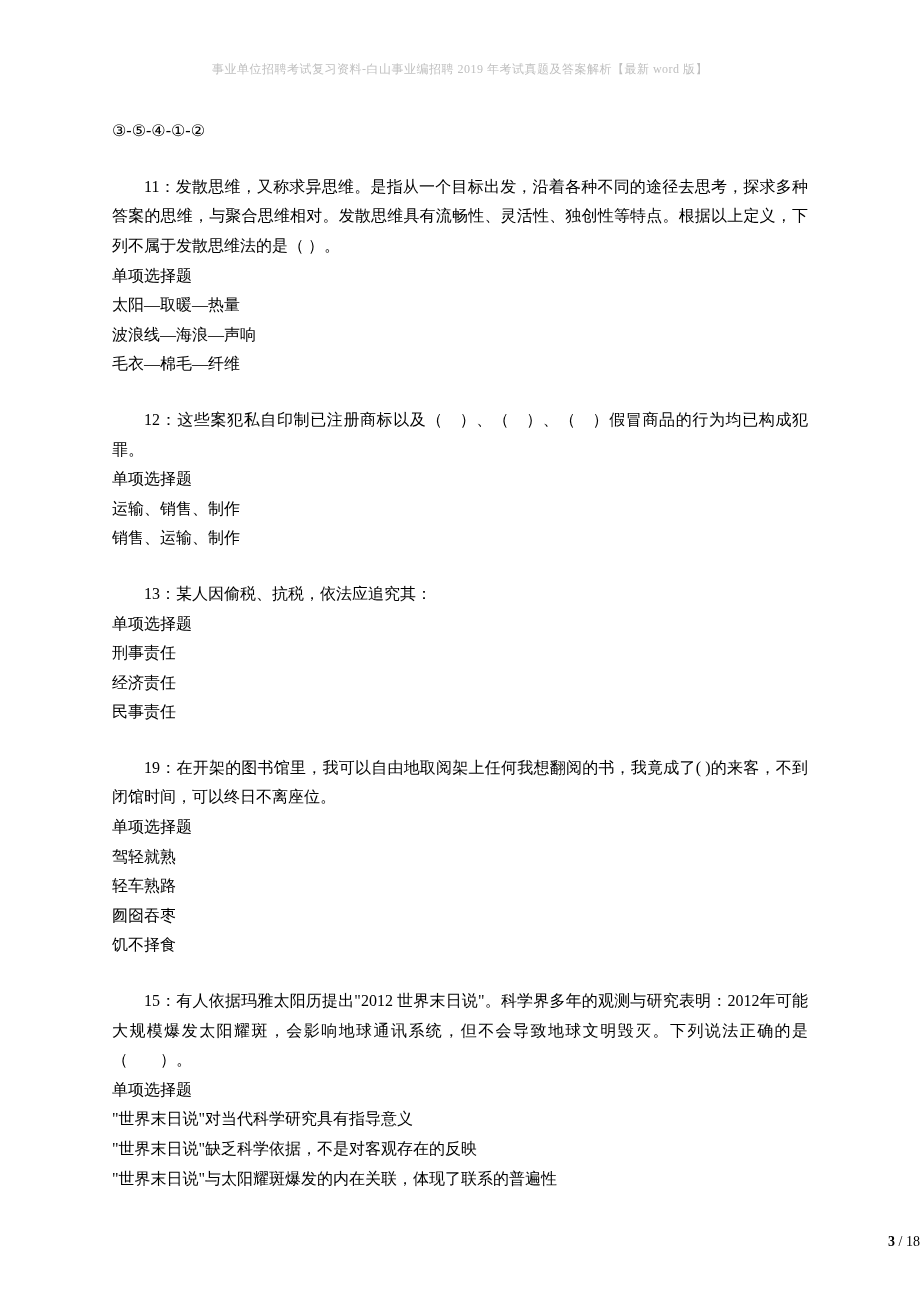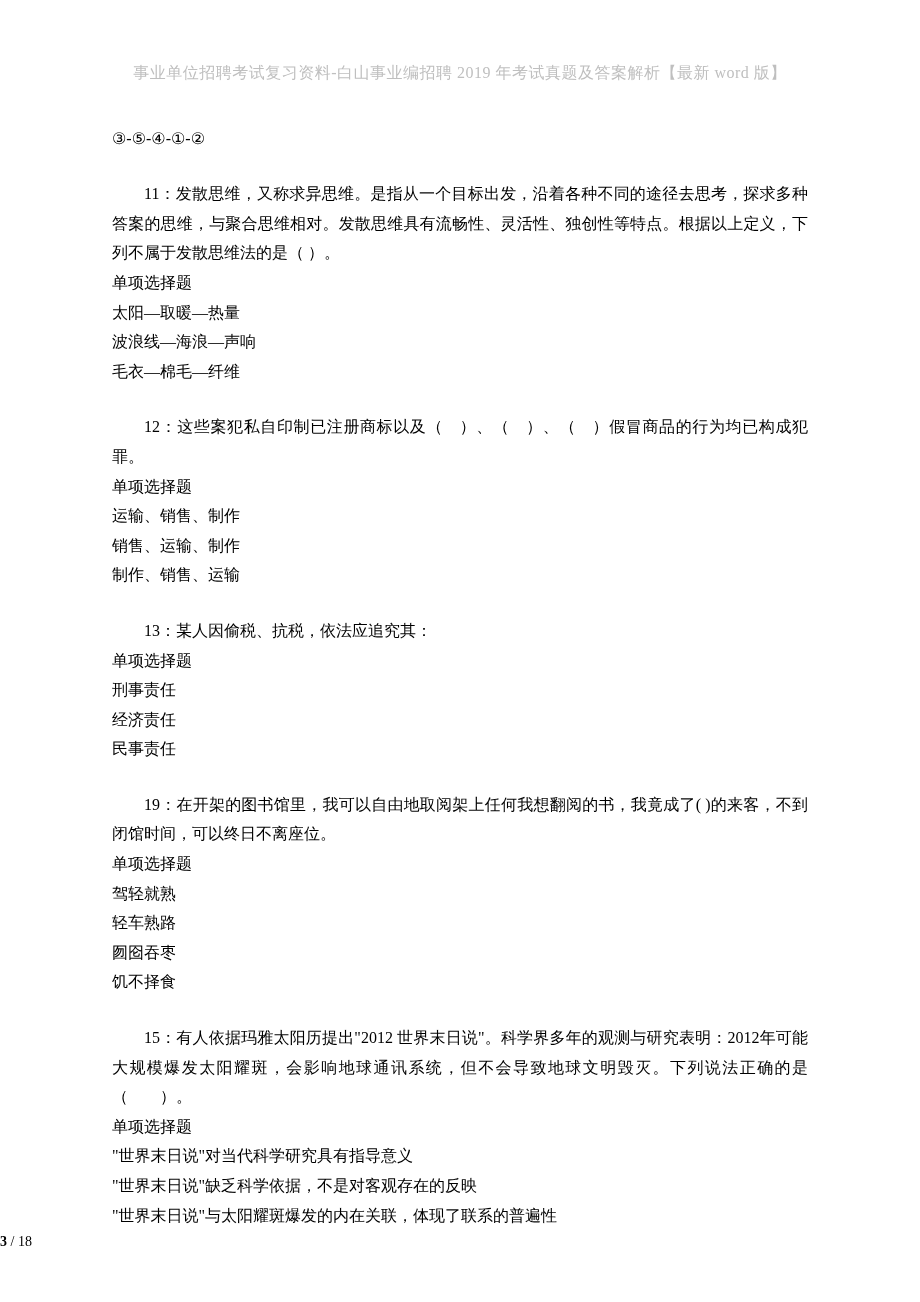--- a/index.html
+++ b/index.html
@@ -9,21 +9,21 @@
       background: #ffffff;
       font-family: "SimSun", "宋体", serif;
       font-size: 16px;
       color: #000000;
       line-height: 1.85;
       padding: 58px 112px 0 112px;
       position: relative;
     }
     .header {
       text-align: center;
-      font-size: 16px;
+      font-size: 12px;
       color: #bfbfbf;
       margin-bottom: 36px;
       letter-spacing: 0.5px;
     }
     .block {
       margin-bottom: 26px;
     }
     .line {
       display: block;
     }
@@ -33,21 +33,21 @@
       text-justify: inter-ideograph;
     }
     .opt {
       text-indent: 0;
     }
     .footer {
       position: absolute;
       bottom: 47px;
       left: 0;
       width: 100%;
-      text-align: left;
+      text-align: right;
       font-size: 14px;
     }
     .footer .pg {
       font-weight: bold;
     }
   </style>
 </head>
 <body>
 
 <div class="header">事业单位招聘考试复习资料-白山事业编招聘 2019 年考试真题及答案解析【最新 word 版】</div>
@@ -62,21 +62,20 @@
   <div class="line opt">太阳—取暖—热量</div>
   <div class="line opt">波浪线—海浪—声响</div>
   <div class="line opt">毛衣—棉毛—纤维</div>
 </div>
 
 <div class="block">
   <div class="q-prompt">12：这些案犯私自印制已注册商标以及（　）、（　）、（　）假冒商品的行为均已构成犯罪。</div>
   <div class="line opt">单项选择题</div>
   <div class="line opt">运输、销售、制作</div>
   <div class="line opt">销售、运输、制作</div>
-  <div class="line opt">制作、销售、运输</div>
 </div>
 
 <div class="block">
   <div class="q-prompt">13：某人因偷税、抗税，依法应追究其：</div>
   <div class="line opt">单项选择题</div>
   <div class="line opt">刑事责任</div>
   <div class="line opt">经济责任</div>
   <div class="line opt">民事责任</div>
 </div>
 

